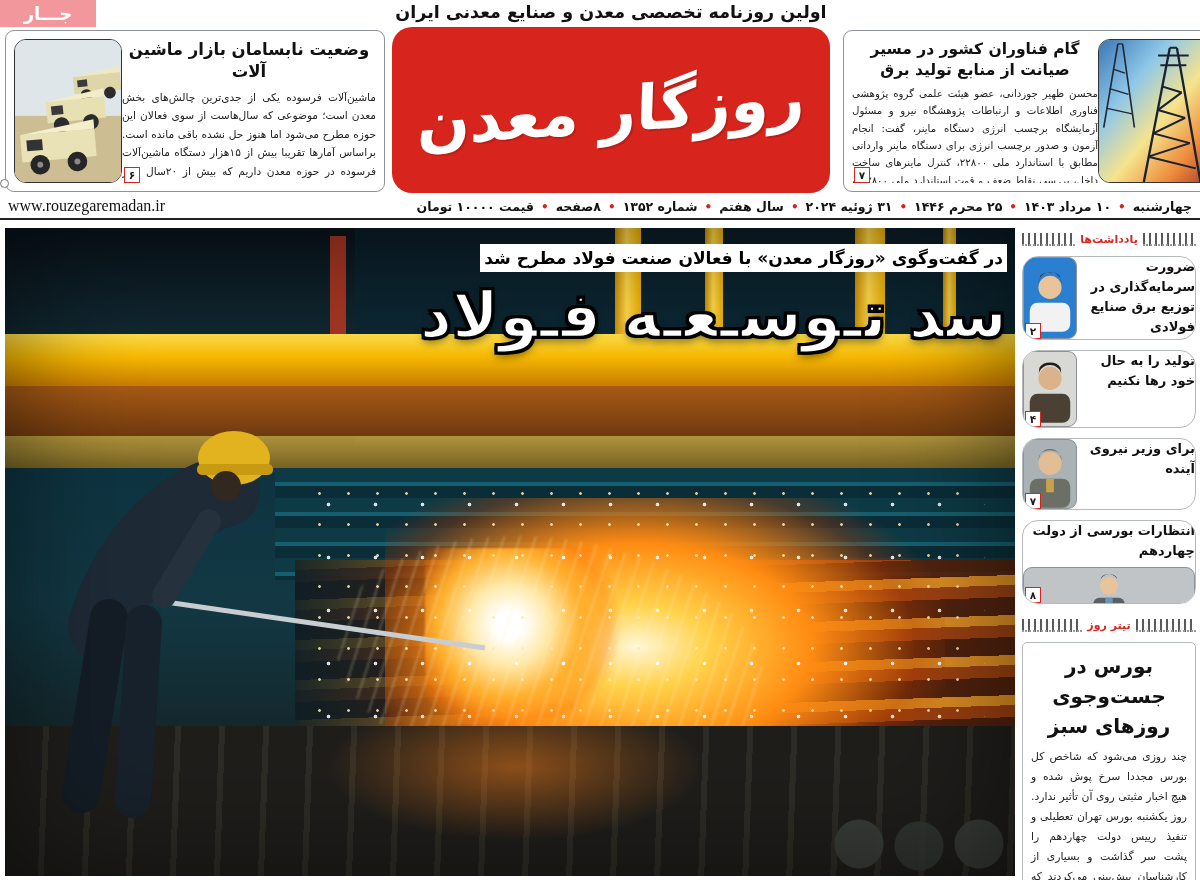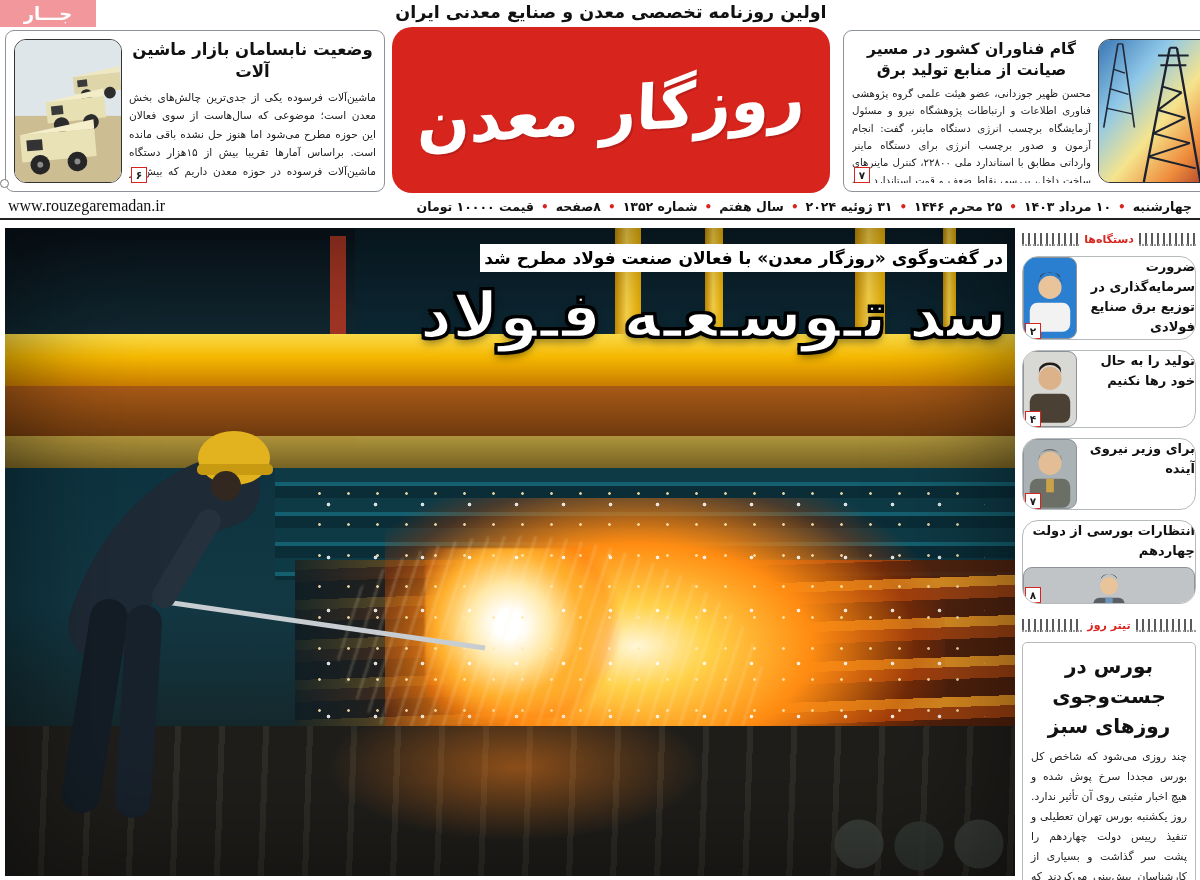--- a/index.html
+++ b/index.html
@@ -12,21 +12,21 @@
     background:#f2989d; color:#fff; font-weight:bold; font-size:18px; text-align:center; line-height:27px; }
   .tagline { position:absolute; top:2px; left:392px; width:438px; text-align:center;
     font-size:17.5px; font-weight:800; color:#111; }
   .masthead { position:absolute; top:27px; left:392px; width:438px; height:166px;
     background:#d7241d; border-radius:20px; display:flex; align-items:center; justify-content:center; overflow:hidden; }
   .logo-script { color:#fff; font-size:62px; font-weight:800; transform:rotate(-4deg) skewX(-6deg);
     letter-spacing:2px; text-shadow:2px 2px 0 rgba(0,0,0,.12); white-space:nowrap; }
 
   
   .topbox { position:absolute; top:30px; height:162px; border:1.5px solid #8d9398; border-radius:9px;
-    background:#fff; display:flex; gap:7px; padding:8px; }
+    background:#fff; display:flex; gap:0; padding:8px; }
   .topbox.leftbox  { left:5px;   width:380px; }
   .topbox.rightbox { left:843px; width:384px; }
   .tb-content { position:relative; flex:1; overflow:hidden; }
   .tb-title { font-size:16.5px; font-weight:800; text-align:center; line-height:1.35; color:#111; }
   .tb-body  { font-size:10.6px; text-align:justify; line-height:1.75; color:#222; margin-top:4px; }
   .tb-photo { height:100%; border:1.5px solid #333; border-radius:12px; overflow:hidden; flex:0 0 auto; }
   .leftbox  .tb-photo { width:108px; order:2; }
   .leftbox  .tb-content { order:1; }
   .rightbox .tb-photo { width:120px; order:1; }
   .rightbox .tb-content { order:2; }
@@ -243,21 +243,21 @@
 
     <div class="ph-vig" style="position:absolute"></div>
 
     <div class="kicker">در گفت‌وگوی «روزگار معدن» با فعالان صنعت فولاد مطرح شد</div>
     <h1 class="headline">سد تـوسـعـه فـولاد</h1>
   </section>
 
   <aside class="sidebar">
 
     <div class="film">
-      <span class="film-label">دستگاه‌ها</span>
+      <span class="film-label">یادداشت‌ها</span>
     </div>
 
     <article class="note n1">
       <h3>ضرورت سرمایه‌گذاری در توزیع برق صنایع فولادی</h3>
       <div class="portrait">
         <svg viewBox="0 0 54 70">
             <rect width="54" height="70" fill="none"></rect>
             <circle cx="27" cy="24" r="12" fill="#e9c39a"></circle>
             <path d="M15,20 a12,12 0 0 1 24,0 l-2,-8 a12,9 0 0 0 -20,0 z" fill="#3a2e24"></path>
             <rect class="suit" x="6" y="40" width="42" height="30" rx="8"></rect>

